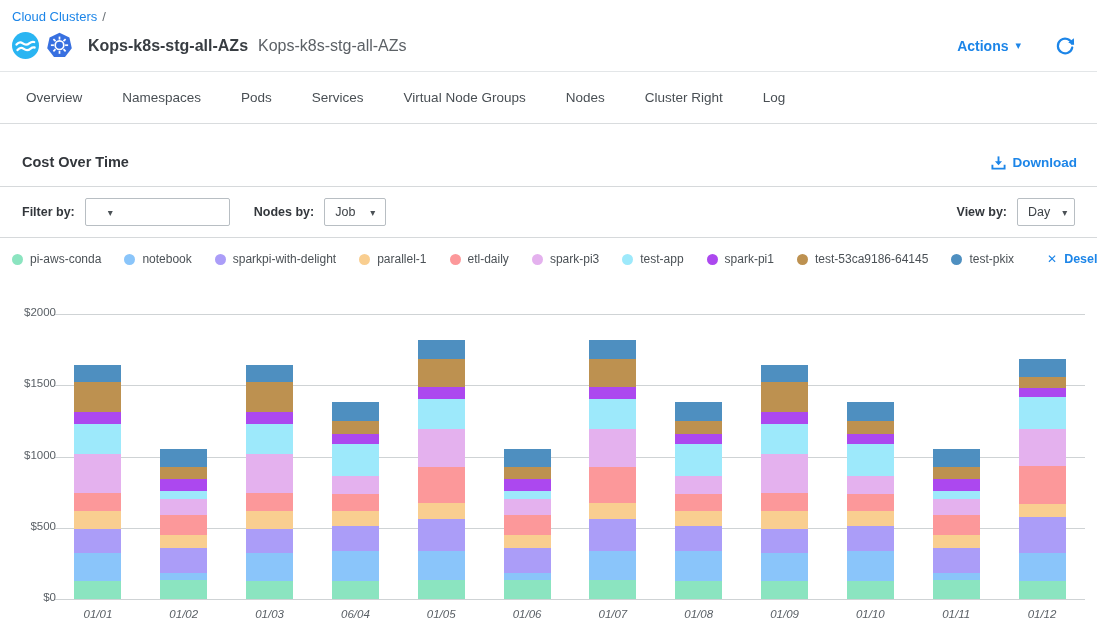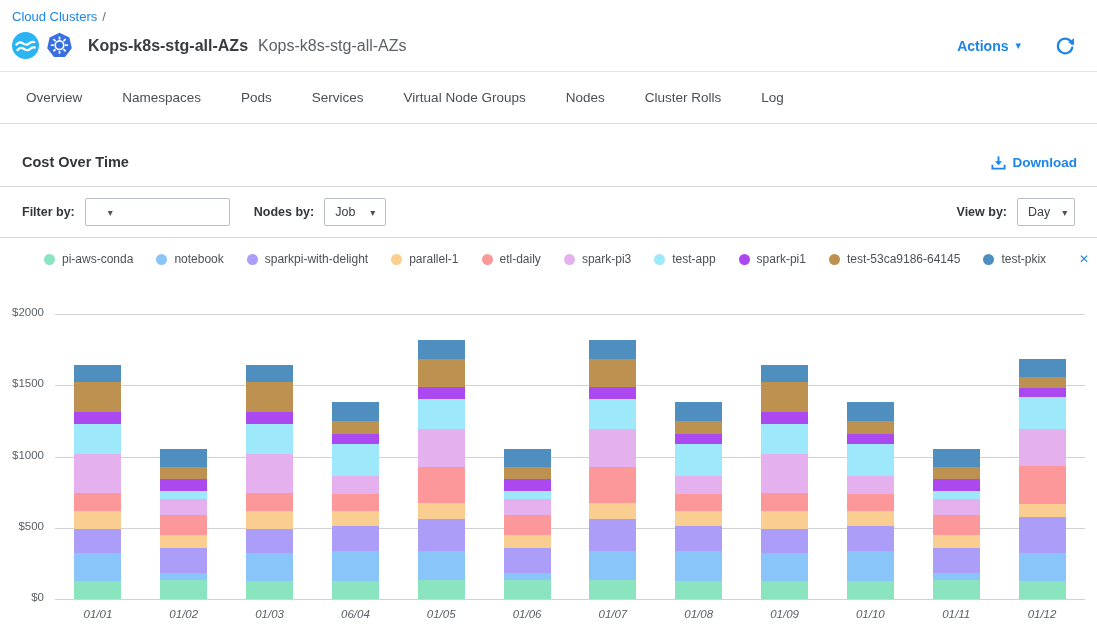--- a/index.html
+++ b/index.html
@@ -43,31 +43,31 @@
   .fld-label { font-size:12.5px; font-weight:bold; color:#33373c; margin-right:10px; }
   .select-box { display:flex; align-items:center; justify-content:space-between; border:1px solid #b8bec3; border-radius:2px; background:#fff; height:28px; padding:0 10px; font-size:12.5px; color:#3c4146; cursor:pointer; }
   .select-box .caret { color:#4b5156; font-size:10px; margin-left:12px; }
   .sel-date { width:145px; margin-right:24px; }
   .sel-group { width:62px; margin-right:22px; }
   .sel-view { width:58px; }
   .add-filter-btn { border:1px solid #1c85e8; color:#1c85e8; background:#fff; font-weight:bold; font-size:13.5px; border-radius:3px; height:30px; padding:0 17px; cursor:pointer; font-family:inherit; }
   .filter-spacer { flex:1; }
 
   
-  .legend-row { display:flex; align-items:center; padding:14px 22px 12px 44px; flex-wrap:nowrap; }
+  .legend-row { display:flex; align-items:center; padding:14px 22px 12px 12px; flex-wrap:nowrap; }
   .legend-item { display:flex; align-items:center; margin-right:23px; font-size:12px; color:#4b5156; cursor:pointer; white-space:nowrap; }
   .legend-dot { width:11px; height:11px; border-radius:50%; margin-right:7px; flex:0 0 auto; }
   .deselect-all { display:flex; align-items:center; color:#1c85e8; font-size:12.5px; font-weight:bold; cursor:pointer; margin-left:10px; white-space:nowrap; }
   .deselect-all .x-icon { font-size:12px; margin-right:7px; font-weight:bold; }
 
   
   .chart { position:relative; height:348px; margin-top:4px; }
   .plot-area { position:absolute; left:55px; right:12px; top:32px; height:285px; }
   .gridline { position:absolute; left:0; right:0; height:1px; background:#cfd3d5; }
-  .ytick { position:absolute; left:0; width:44px; text-align:right; font-size:11.5px; color:#5a6066; }
+  .ytick { position:absolute; left:12px; width:44px; text-align:right; font-size:11.5px; color:#5a6066; }
   .bars { position:absolute; left:0; right:0; top:0; bottom:0; display:flex; align-items:flex-end; }
   .bar-col { flex:1; display:flex; justify-content:center; align-items:flex-end; height:100%; }
   .bar-stack { width:47px; display:flex; flex-direction:column-reverse; }
   .bar-seg { width:100%; }
   .xlabels { position:absolute; left:55px; right:12px; display:flex; }
   .xlabel { flex:1; text-align:center; font-size:11.5px; color:#5a6066;font-style:italic; }
 </style>
 </head>
 <body>
 
@@ -111,21 +111,21 @@
   </div>
 </div>
 
 <nav class="tabs-row" id="tabs">
     <div class="tab">Overview</div>
     <div class="tab">Namespaces</div>
     <div class="tab">Pods</div>
     <div class="tab">Services</div>
     <div class="tab">Virtual Node Groups</div>
     <div class="tab">Nodes</div>
-    <div class="tab">Cluster Rolls</div>
+    <div class="tab">Cluster Right</div>
     <div class="tab">Log</div>
   </nav>
 
 <div class="section-row">
   <h2 class="section-title">Cost Over Time</h2>
   <div class="download-link">
     <svg width="15" height="15" viewBox="0 0 16 16">
       <line x1="8" y1="1.5" x2="8" y2="7.5" stroke="#1c85e8" stroke-width="2"></line>
       <polygon points="4.2,6.6 11.8,6.6 8,11" fill="#1c85e8"></polygon>
       <path d="M1.5 10.5 v4 h13 v-4" fill="none" stroke="#1c85e8" stroke-width="2"></path>

